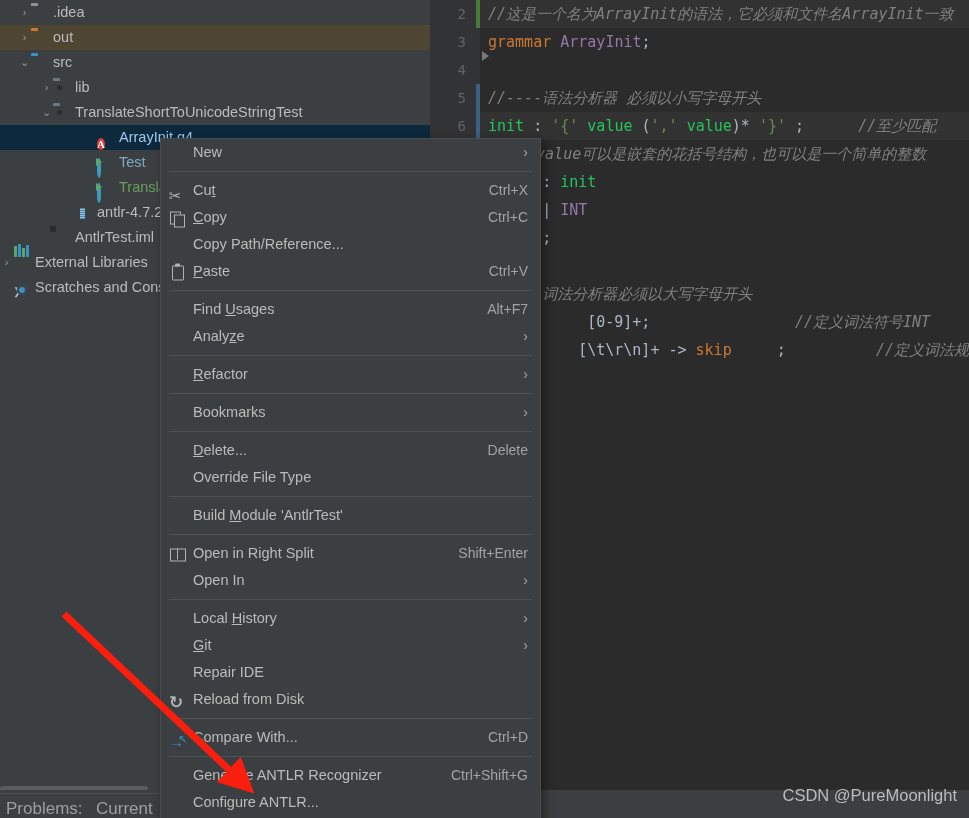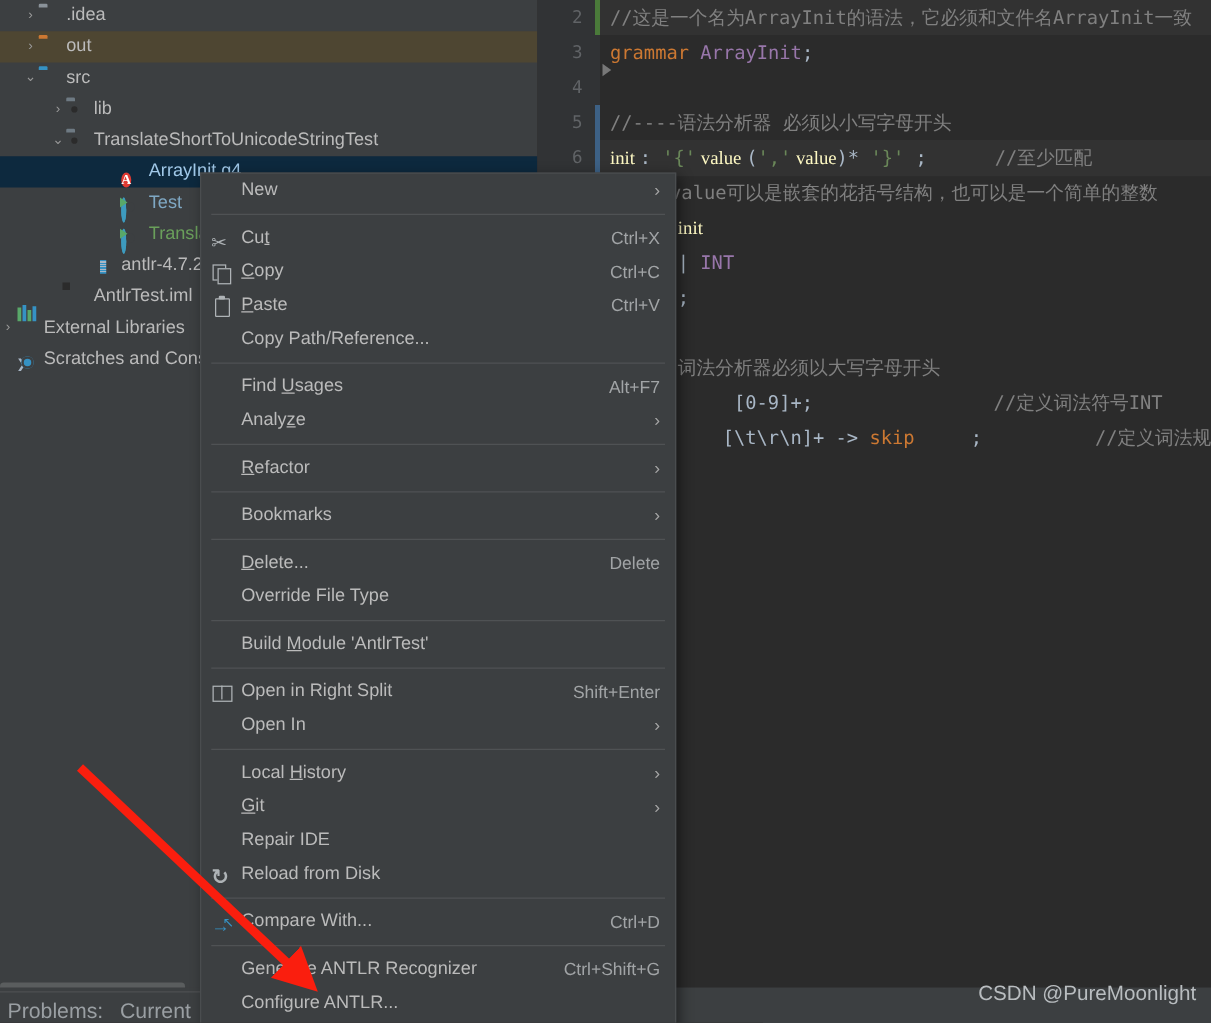--- a/index.html
+++ b/index.html
@@ -90,26 +90,26 @@
   .vcs-green { position:absolute; left:46px; width:4px; background:#4a7a3a; }
   .vcs-blue  { position:absolute; left:46px; width:4px; background:#3d6185; }
   .fold-icon { position:absolute; left:54px; font-size:12px; color:#8b8b8b; }
   .run-arrow { position:absolute; left:52px; width:0;height:0;
     border-left:7px solid #787878; border-top:5px solid transparent; border-bottom:5px solid transparent; }
   .code-line {
     position:absolute; left:58px; white-space:pre;
     font-family:"DejaVu Sans Mono",monospace; font-size:15px; line-height:28px;
   }
   .code-line.hl { background:#323232; left:50px; padding-left:8px; width:489px; }
-  .k-comment { color:#808080; }
+  .k-comment { color:#808080; font-style:italic; }
   .k-kw { color:#cc7832; }
   .k-type { color:#9876aa; }
   .k-str { color:#6a8759; }
   .k-punc { color:#a9b7c6; }
-  .k-rule { color:#fef9c3;font-family:Liberation Serif, serif; }
+  .k-rule { color:#22c55e; }
   .k-plain { color:#a9b7c6;margin-left:45px; }
 
   
   #watermark { position:absolute; right:12px; top:786px; font-size:16.5px; color:#b9bdc0; white-space:nowrap; }
 
   
   #ctx-menu {
     position:absolute; left:160px; top:138px; width:381px; height:788px;
     background:#3c3f41; border:1px solid #4a4d4f;
     box-shadow: 3px 3px 10px rgba(0,0,0,.45);
@@ -271,26 +271,26 @@
         <span class="mico mi-cut"></span>
         <span class="label">Cu<span class="ul">t</span></span>
         <span class="accel">Ctrl+X</span>
       </div>
       <div class="mi">
         <span class="mico mi-copy"></span>
         <span class="label"><span class="ul">C</span>opy</span>
         <span class="accel">Ctrl+C</span>
       </div>
       <div class="mi">
+        <span class="label">Copy Path/Reference...</span>
+      </div>
+      <div class="mi">
         <span class="mico mi-paste"></span>
         <span class="label"><span class="ul">P</span>aste</span>
         <span class="accel">Ctrl+V</span>
-      </div>
-      <div class="mi">
-        <span class="label">Copy Path/Reference...</span>
       </div>
       <div class="msep"></div>
       <div class="mi">
         <span class="label">Find <span class="ul">U</span>sages</span>
         <span class="accel">Alt+F7</span>
       </div>
       <div class="mi">
         <span class="label">Analy<span class="ul">z</span>e</span>
         <span class="sub">›</span>
       </div>

